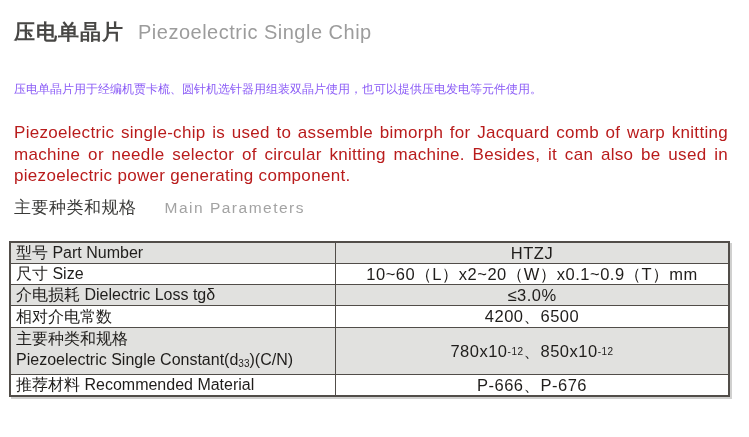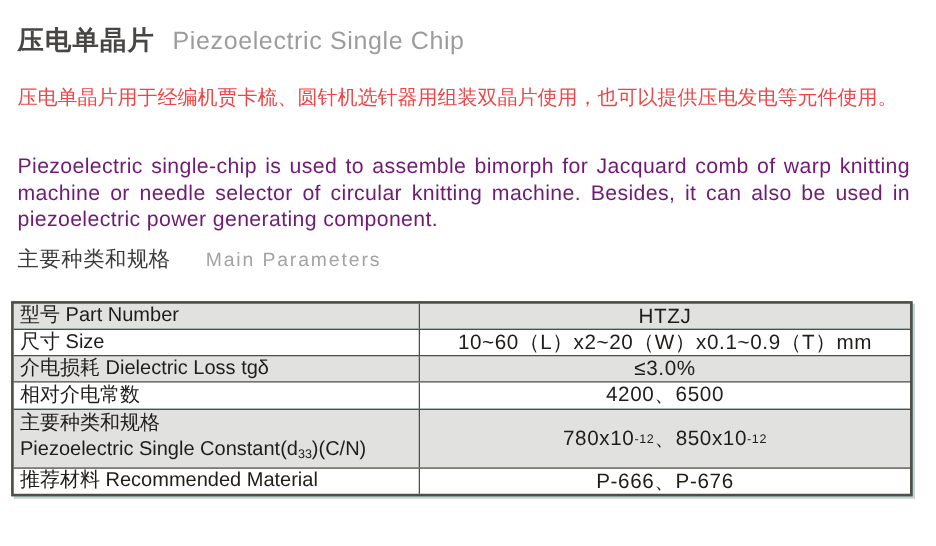--- a/index.html
+++ b/index.html
@@ -11,41 +11,41 @@
   }
   .page{position:relative;width:605px;height:437px;background:#ffffff;}
 
   
   .title-row{position:absolute;left:14px;top:18px;white-space:nowrap;}
   .t-cn{font-size:21px;font-weight:bold;color:#474644;letter-spacing:1px;}
   .t-en{font-size:20px;color:#9c9c9c;margin-left:14px;letter-spacing:0.5px;}
 
   
   .cn-para{
-    position:absolute;left:14px;top:66px;width:714px;margin:0;
-    font-size:16px;line-height:25px;color:#ef4444;text-align:justify;
+    position:absolute;left:14px;top:77px;width:714px;margin:0;
+    font-size:12px;line-height:25px;color:#8b5cf6;text-align:justify;
   }
   .en-para{
     position:absolute;left:14px;top:122px;width:714px;margin:0;
-    font-size:17px;line-height:21.5px;color:#701a75;text-align:justify;
+    font-size:17px;line-height:21.5px;color:#b91c1c;text-align:justify;
     letter-spacing:0.3px;
   }
 
   
   .section-row{position:absolute;left:14px;top:196px;white-space:nowrap;}
   .s-cn{font-size:17px;color:#3a3a38;font-weight:normal;letter-spacing:0.5px;}
   .s-en{font-size:15.5px;color:#a3a3a3;margin-left:28px;letter-spacing:1.5px;}
 
   
   .spec-table{
     position:absolute;left:9px;top:241px;width:721px;
     border:2px solid #514d49;
     box-shadow:2px 2px 0 rgba(150,150,148,0.45);
     box-sizing:border-box;
-    background:#0f766e;
+    background:#a3a3a3;
   }
   .tr{display:flex;align-items:stretch;background:#ffffff;}
   .tr.shaded{background:#e1e1df;}
   .tr + .tr{border-top:1px solid #514d49;}
   .td{box-sizing:border-box;}
   .td.label{
     width:325px;flex:0 0 325px;
     border-right:1px solid #514d49;
     padding:0 0 0 5px;
     font-size:16px;color:#1f1d1b;

